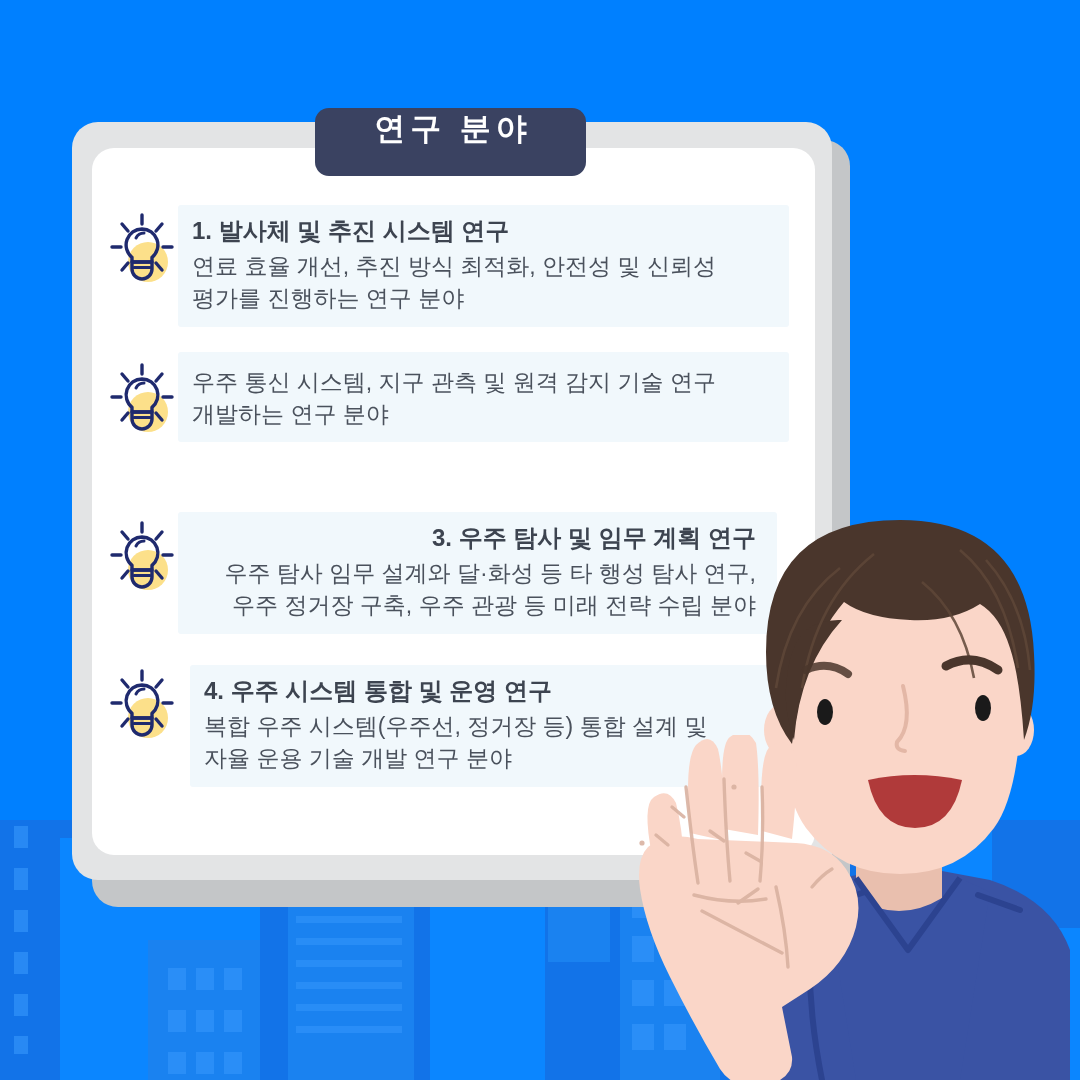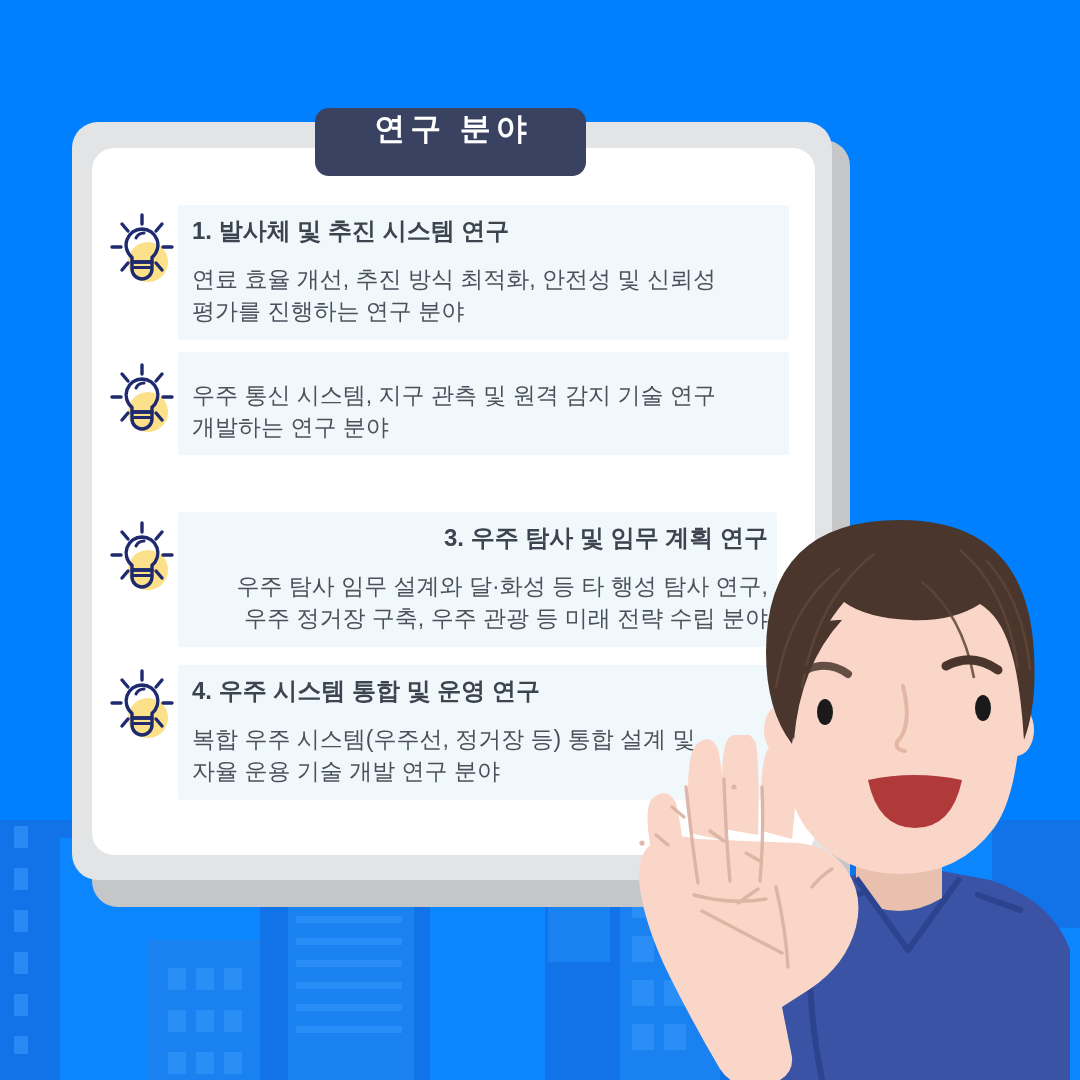--- a/index.html
+++ b/index.html
@@ -63,43 +63,43 @@
   .bulb-wrap {
     position:absolute;
     width:72px; height:80px;
     left:14px;
     flex:none;
   }
   .item-box {
     position:absolute;
     background:#F1F8FC;
     border-radius:3px;
-    padding:10px 9px 12px 14px;
+    padding:10px 21px 12px 14px;
   }
   .item-title {
     color:#3D4450;
     font-size:24px;
     font-weight:bold;
     line-height:1.30;
     white-space:nowrap;
   }
   .item-desc {
     color:#4A515C;
     font-size:23px;
     font-weight:400;
     line-height:1.40;
     white-space:pre-line;
-    margin-top:17px;
+    margin-top:4px;
   }
 
   
   #row-0 .item-box { left:86px;  top:57px;  width:611px; }
   #row-1 .item-box { left:86px;  top:204px; width:611px; }
   #row-2 .item-box { left:86px;  top:364px; width:599px;text-align:right; }
-  #row-3 .item-box { left:86px;  top:517px; width:599px; }
+  #row-3 .item-box { left:98px;  top:517px; width:599px; }
 
   #row-0 .bulb-wrap { top:62px; }
   #row-1 .bulb-wrap { top:212px; }
   #row-2 .bulb-wrap { top:370px; }
   #row-3 .bulb-wrap { top:518px; }
 
   
   #character {
     position:absolute;
     right:0; bottom:0;

